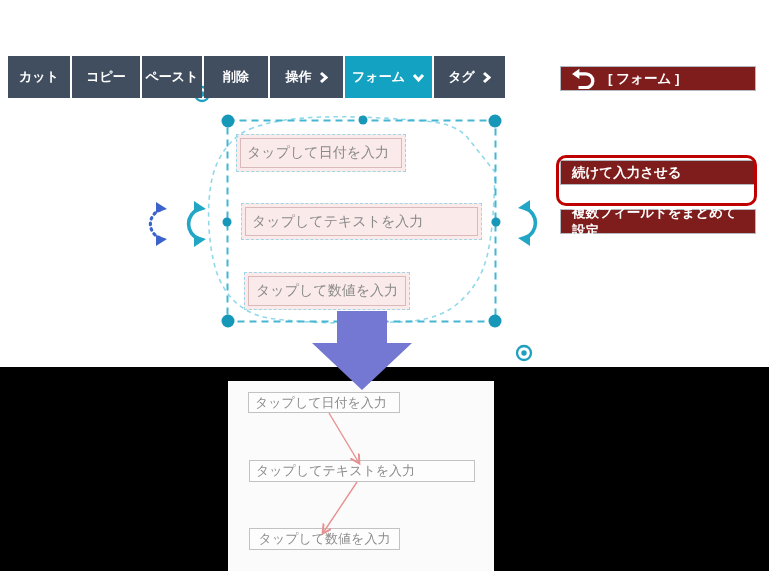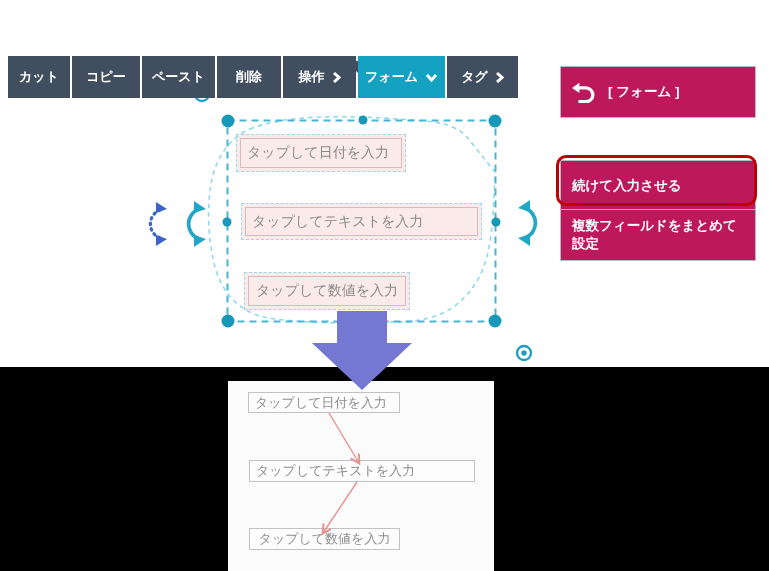--- a/index.html
+++ b/index.html
@@ -11,22 +11,22 @@
   .tb-btn{background:#414e60;color:#fff;font-size:13px;font-weight:bold;
           height:42px;display:flex;align-items:center;justify-content:center;gap:7px;
           box-sizing:border-box;white-space:nowrap;cursor:pointer;margin-top:36px;}
   .tb-btn.active{background:#14a2c2;text-align:right;}
   .chev{display:block;}
   .callout{position:absolute;left:346px;top:61px;width:0;height:0;z-index:9;
            border-left:16px solid transparent;border-right:16px solid transparent;
            border-top:16px solid #414e60;}
 
   
-  .menu-item{position:absolute;left:560px;width:196px;height:52px;z-index:10;
-             background:#be185d;border:1px solid #b4bac2;box-sizing:border-box;
+  .menu-item{position:absolute;left:560px;width:196px;height:25px;z-index:10;
+             background:#7f1d1d;border:1px solid #b4bac2;box-sizing:border-box;
              color:#fff;font-size:13.5px;font-weight:bold;display:flex;align-items:center;
              padding:0 11px;cursor:pointer;}
   .menu-item .undo-wrap{margin-right:12px;display:flex;align-items:center;}
   .red-highlight{position:absolute;left:556px;top:155px;width:201px;height:51px;z-index:11;
                  border:3px solid #bf0000;border-radius:10px;box-sizing:border-box;
                  pointer-events:none;}
 
   
   .cfield{position:absolute;z-index:3;background:#fbeaea;border:1px dashed #9fd6e8;
           box-sizing:border-box;padding:3px;cursor:pointer;}
@@ -51,21 +51,21 @@
 
 <div id="app">
 
   <div class="toolbar">
     <div class="tb-btn" style="width:62px">
         <span>カット</span>
       </div>
     <div class="tb-btn" style="width:68px">
         <span>コピー</span>
       </div>
-    <div class="tb-btn" style="width:73px">
+    <div class="tb-btn" style="width:60px">
         <span>ペースト</span>
       </div>
     <div class="tb-btn" style="width:64px">
         <span>削除</span>
       </div>
     <div class="tb-btn" style="width:73px">
       <span>操作</span>
       <svg class="chev" width="9" height="13" viewBox="0 0 9 13">
           <polyline points="2,2 7,6.5 2,11" fill="none" stroke="#fff" stroke-width="3"></polyline>
         </svg>

